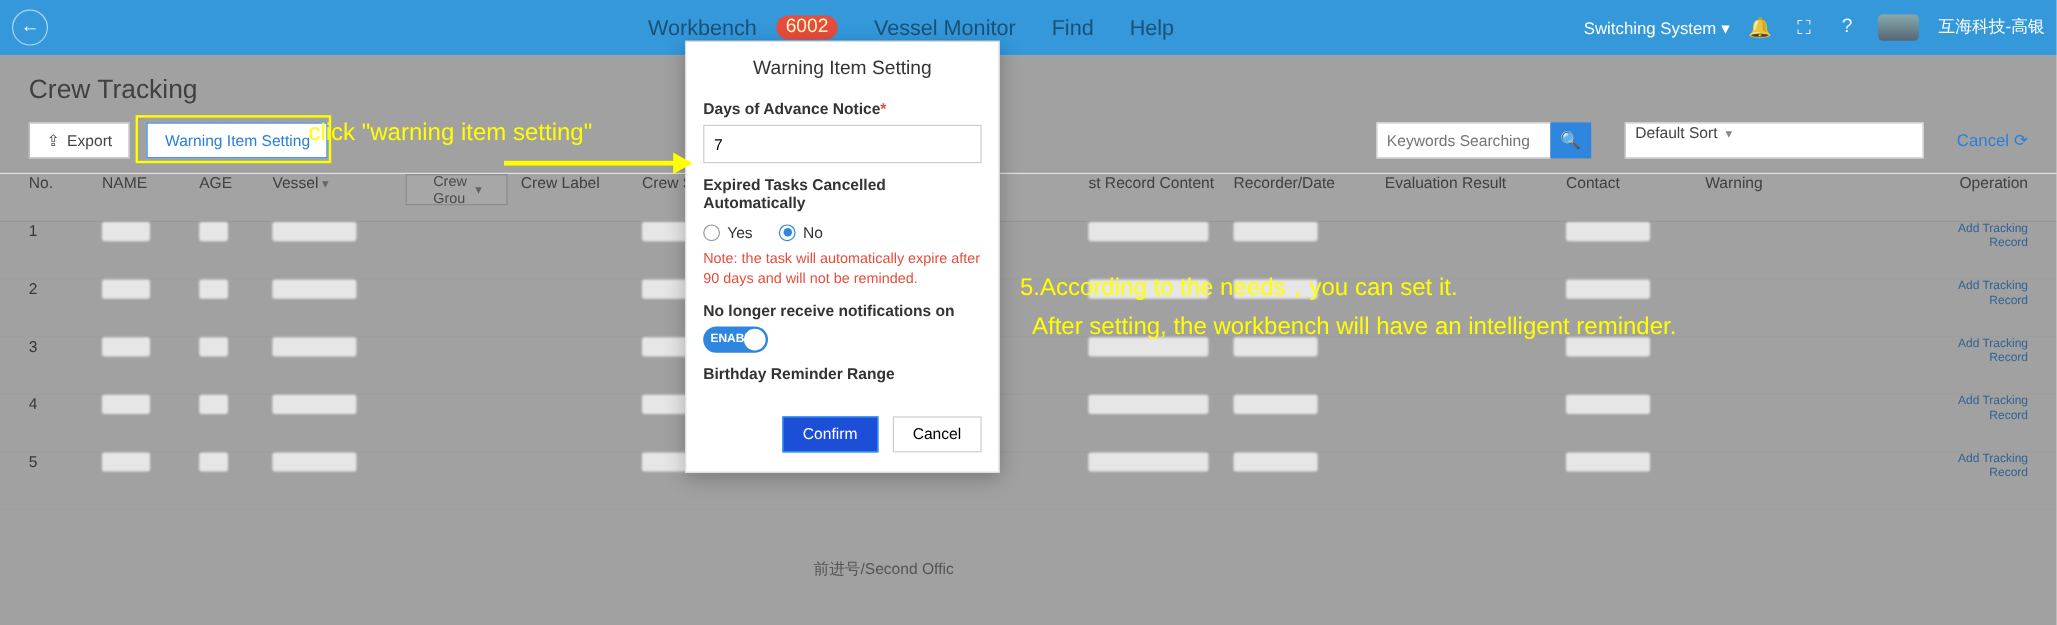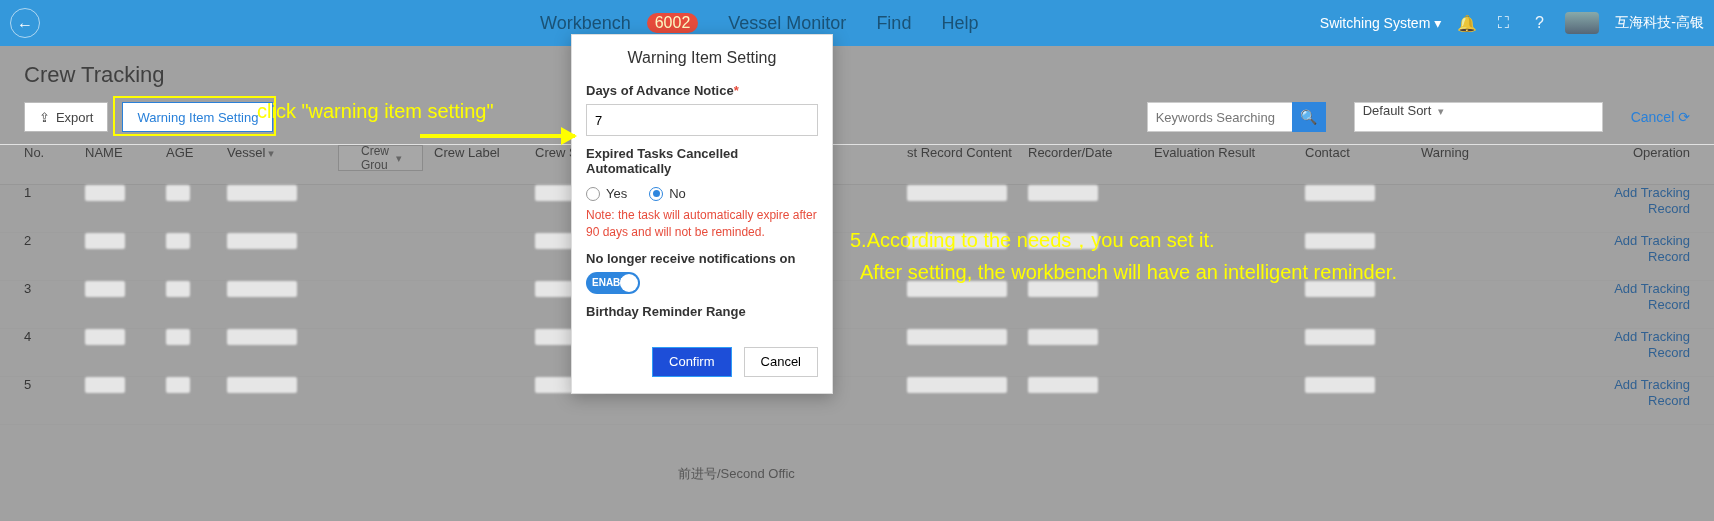--- a/index.html
+++ b/index.html
@@ -33,21 +33,21 @@
 .table { width:100%; }
 .thead,.trow { display:flex; align-items:flex-start; font-size:13px; color:#333; padding:0 24px;gap:11px; }
 .thead { height:40px; background:#f7f7f7; border-bottom:1px solid #e2e2e2; color:#444; font-weight:500; }
 .trow { height:48px; border-bottom:1px solid #eee; }
 .c-no{width:50px} .c-name{width:70px} .c-age{width:50px} .c-vessel{width:100px}
 .c-group{width:85px} .c-label{width:90px} .c-status{width:100px} .c-spacer{width:250px}
 .c-rec{width:110px} .c-date{width:115px} .c-eval{width:140px} .c-contact{width:105px} .c-warn{width:140px} .c-op{flex:1;text-align:right}
 .sel-like { height:26px; border:1px solid #ccc; padding:0 22px; display:flex; align-items:center; gap:4px; font-size:12px; color:#555; background:#fff; }
 .blur { display:inline-block; width:40px; height:16px; background:#e6e6e6; filter:blur(1px); border-radius:2px; }
 .blur.lg { width:70px; } .blur.xl { width:100px; }
-.op-link { color:#2980d9; font-size:13px; line-height:1.2; text-align:right; display:inline-block; }
+.op-link { color:#2980d9; font-size:10px; line-height:1.2; text-align:right; display:inline-block; }
 
 
 .mask { position:absolute; inset:0; background:rgba(60,60,60,.45); }
 .modal { position:absolute; left:571px; top:34px; width:262px; background:#fff; border:1px solid #ddd; box-shadow:0 4px 16px rgba(0,0,0,.25); padding:0 0 16px; z-index:50; }
 .modal h2 { font-size:16px; font-weight:400; text-align:center; padding:14px 0 16px; color:#333; }
 .modal .body { padding:0 14px; font-size:13px; color:#333; }
 .fld { margin-bottom:10px; }
 .fld-label { font-weight:600; margin-bottom:6px; display:block; }
 .req { color:#e74c3c; }
 .modal input[type=text] { width:100%; height:32px; border:1px solid #ccc; padding:0 8px; font-size:13px; }

